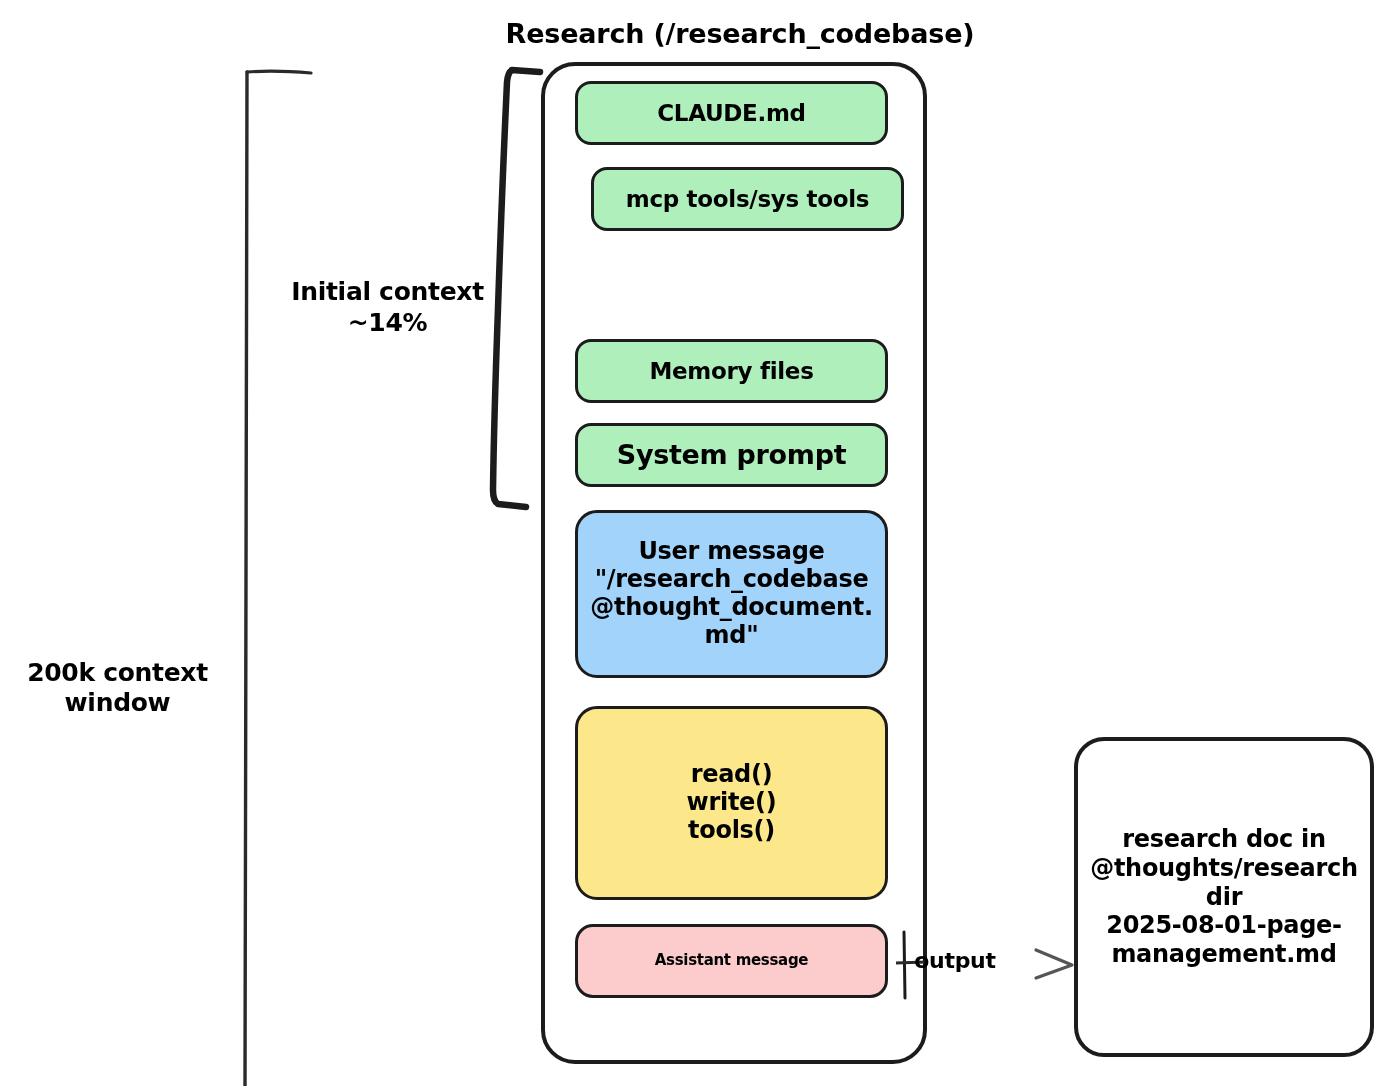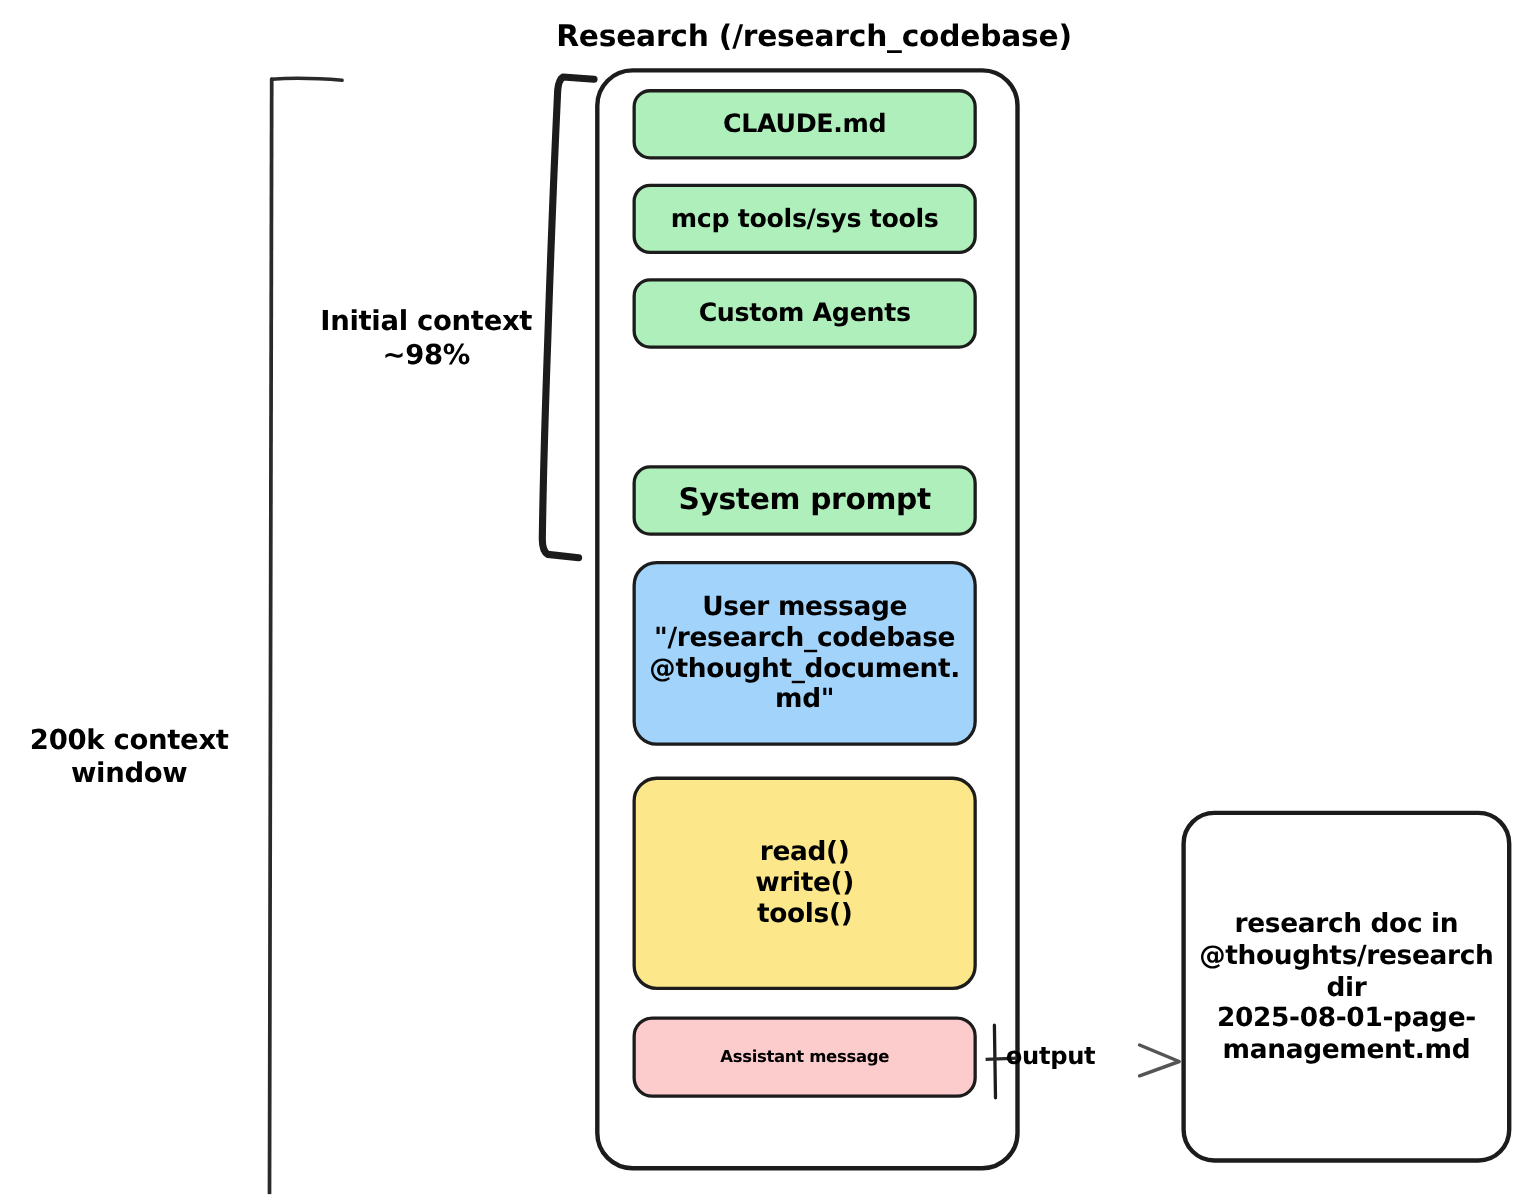--- a/index.html
+++ b/index.html
@@ -67,21 +67,21 @@
     white-space: pre-line;
   }
 
   .block-green  { background: #aeefbb; }
   .block-blue   { background: #a2d4fb; border-radius: 22px; }
   .block-yellow { background: #fce88a; border-radius: 22px; }
   .block-pink   { background: #fccbcb; border-radius: 18px; }
 
   
   #block-claude-md      { left: 575px; top: 81px;  width: 313px; height: 64px;  font-size: 23px; }
-  #block-mcp-tools      { left: 575px; top: 167px; width: 313px; height: 64px;  font-size: 23px; }
+  #block-mcp-tools      { left: 591px; top: 167px; width: 313px; height: 64px;  font-size: 23px; }
   #block-custom-agents  { left: 575px; top: 253px; width: 313px; height: 64px;  font-size: 23px; }
   #block-memory-files   { left: 575px; top: 339px; width: 313px; height: 64px;  font-size: 23px; }
   #block-system-prompt  { left: 575px; top: 423px; width: 313px; height: 64px;  font-size: 27px; }
   #block-user-message   { left: 575px; top: 510px; width: 313px; height: 168px; font-size: 24px; }
   #block-tool-calls     { left: 575px; top: 706px; width: 313px; height: 194px; font-size: 24px; }
   #block-assistant-msg  { left: 575px; top: 924px; width: 313px; height: 74px;  font-size: 15px; }
 
   
   #context-window-bracket {
     left: 225px;
@@ -168,36 +168,36 @@
 
   <div class="abs" id="initial-context-bracket">
     <svg width="70" height="460" viewBox="0 0 70 460" xmlns="http://www.w3.org/2000/svg">
       <path d="M52 14 L 24 12 Q 20 14 19 24
                Q 14 130 10 250 Q 6 360 5 432
                Q 5 443 10 446 L 38 449" stroke="#1c1c1c" stroke-width="6.5" fill="none" stroke-linecap="round" stroke-linejoin="round"></path>
     </svg>
   </div>
 
   <div class="abs hand" id="initial-context-label">Initial context
-~98%</div>
+~14%</div>
 
   <div class="abs" id="context-container"></div>
 
   <div class="abs block block-green" id="block-claude-md">
     <div class="hand label">CLAUDE.md</div>
   </div>
 
   <div class="abs block block-green" id="block-mcp-tools">
     <div class="hand label">mcp tools/sys tools</div>
   </div>
 
-  <div class="abs block block-green" id="block-custom-agents">
-    <div class="hand label">Custom Agents</div>
-  </div>
-
+
+  <div class="abs block block-green" id="block-memory-files">
+    <div class="hand label">Memory files</div>
+  </div>
 
   <div class="abs block block-green" id="block-system-prompt">
     <div class="hand label">System prompt</div>
   </div>
 
   <div class="abs block block-blue" id="block-user-message">
     <div class="hand label">User message
 "/research_codebase
 @thought_document.
 md"</div>

